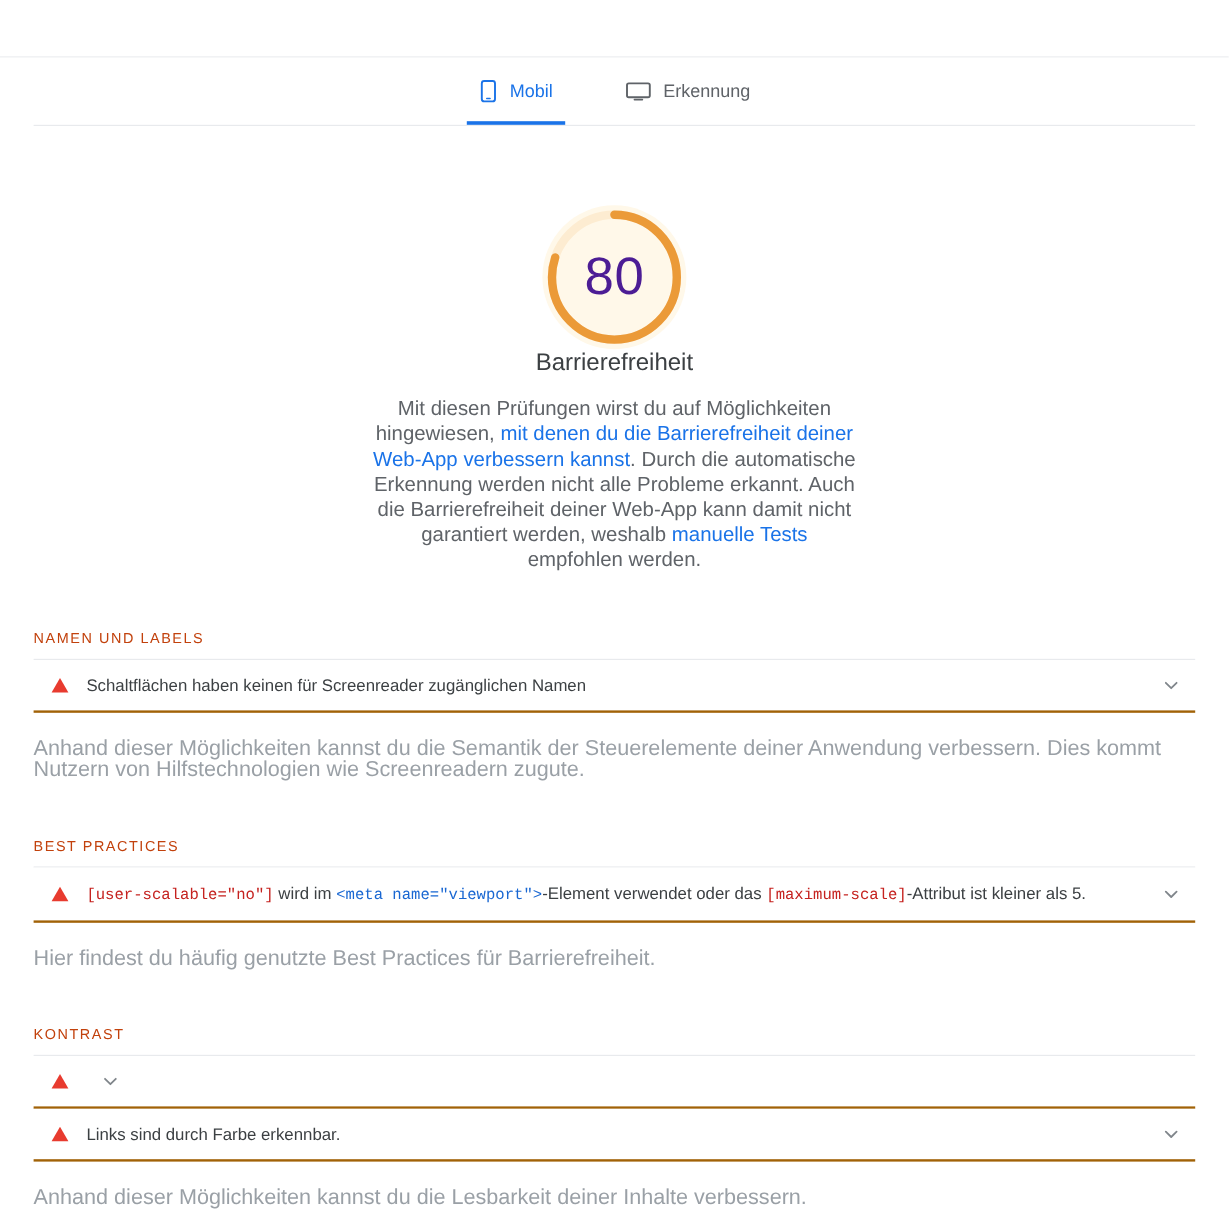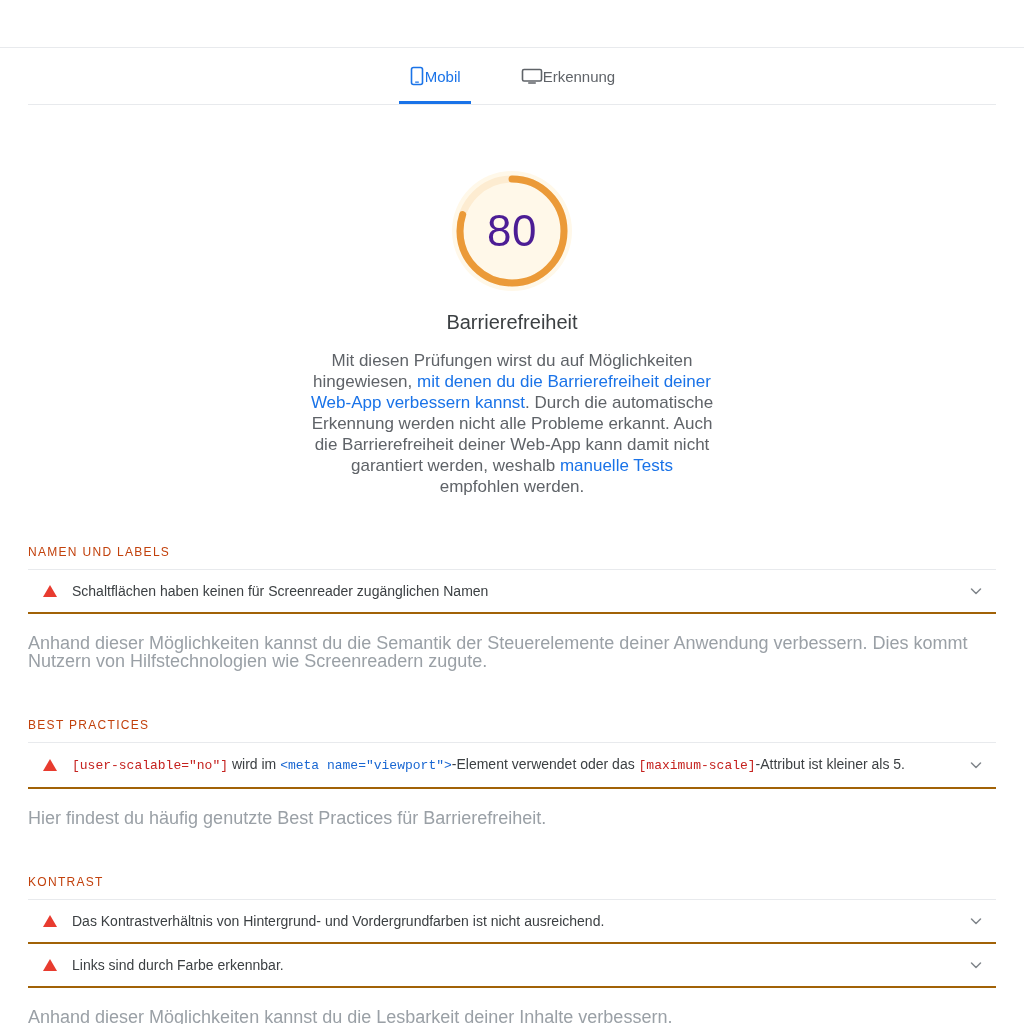--- a/index.html
+++ b/index.html
@@ -33,20 +33,21 @@
     height: 56px;
     display: flex;
     align-items: stretch;
     justify-content: center;
     gap: 40px;
     background: #fff;
   }
   .tab {
     display: flex;
     align-items: center;
+    gap: 10px;
     padding: 0 10px;
     font-size: 15px;
     color: #5f6368;
     cursor: pointer;
     position: relative;
   }
   .tab.active {
     color: #1a73e8;
   }
   .tab.active .tab-underline {
@@ -88,21 +89,20 @@
     inset: 0;
     display: flex;
     align-items: center;
     justify-content: center;
     font-size: 44px;
     color: #4c1d95;
     letter-spacing: 0.5px;
   }
 
   .category-title {
-    margin-top: 20px;
     font-size: 20px;
     color: #3c4043;
     font-weight: 400;
   }
 
   .category-desc {
     margin: 16px auto 0;
     width: 404px;
     font-size: 17px;
     line-height: 21px;
@@ -268,21 +268,20 @@
         </div>
         <div class="section-note">Hier findest du häufig genutzte Best Practices für Barrierefreiheit.</div>
       </div>
       <div class="section">
         <div class="section-label">KONTRAST</div>
         <div class="audit-list">
           <div class="audit">
             <div class="audit-icon">
               <span class="tri"></span>
             </div>
-            <div class="audit-title">Das Kontrastverhältnis von Hintergrund- und Vordergrundfarben ist nicht ausreichend.</div>
             <div class="chev">
               <svg width="14" height="14" viewBox="0 0 14 14" aria-hidden="true">
                 <path d="M2.5 5 L7 9.5 L11.5 5" fill="none" stroke="#80868b" stroke-width="1.5" stroke-linecap="round" stroke-linejoin="round"></path>
               </svg>
             </div>
           </div>
           <div class="audit">
             <div class="audit-icon">
               <span class="tri"></span>
             </div>

